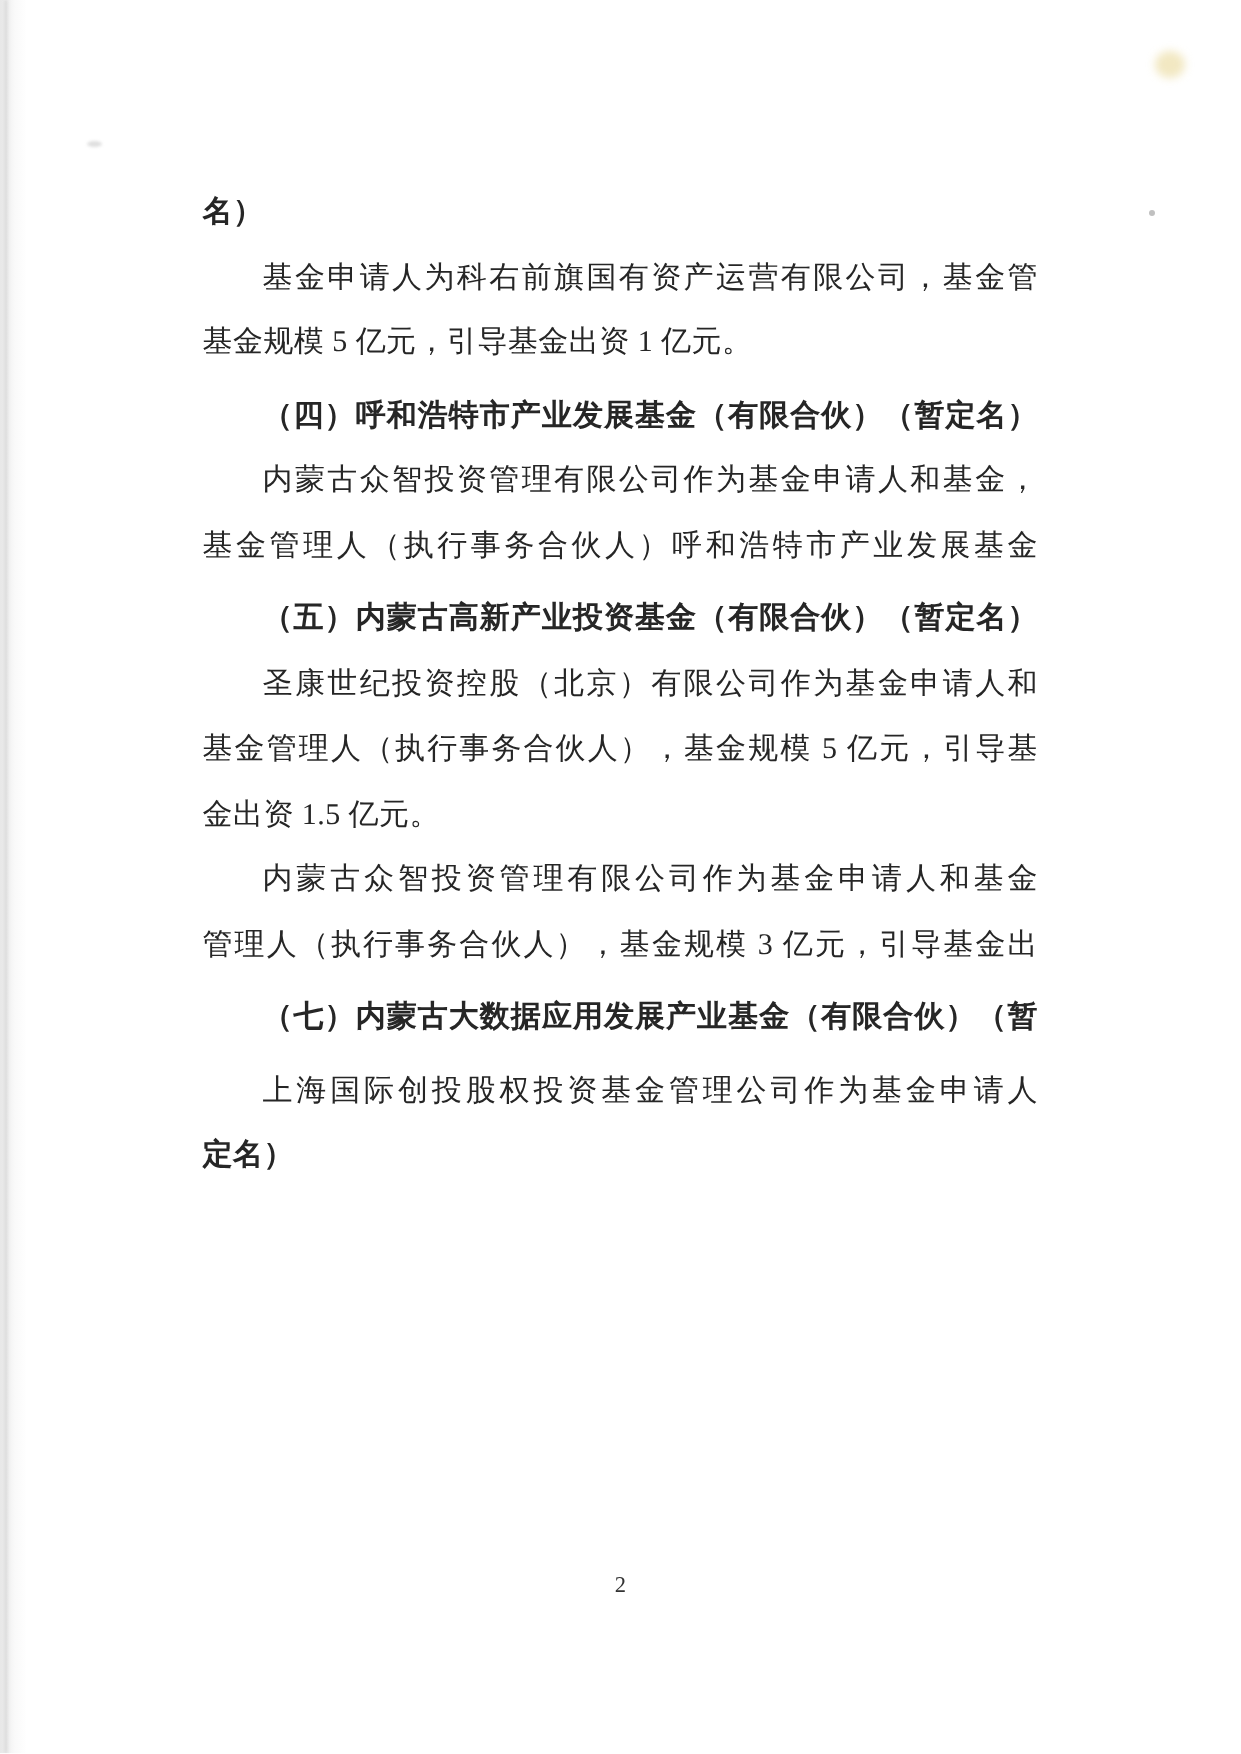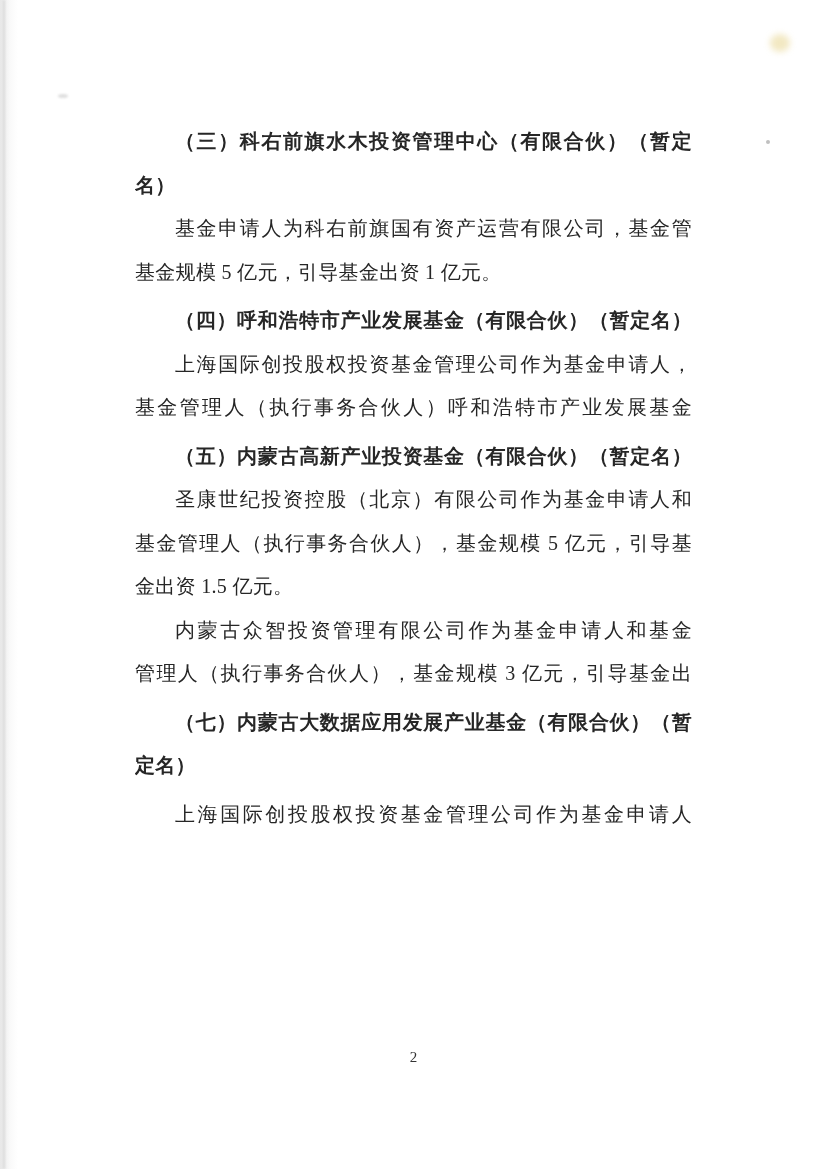--- a/index.html
+++ b/index.html
@@ -107,47 +107,46 @@
 
   <div class="edge-shadow"></div>
   <div class="edge-line"></div>
   <div class="stain-yellow"></div>
   <div class="speck-1"></div>
   <div class="speck-2"></div>
 
   <div class="text-block">
 
     <div>
-      <div class="line heading indent">（三）科右前旗水木投资管理中心（有限合伙）（暂定</div>
       <div class="line heading endline">名）</div>
       <div class="line indent">基金申请人为科右前旗国有资产运营有限公司，基金管</div>
       <div class="line endline">基金规模 5 亿元，引导基金出资 1 亿元。</div>
     </div>
 
     <div>
       <div class="line heading indent sect-gap">（四）呼和浩特市产业发展基金（有限合伙）（暂定名）</div>
-      <div class="line indent">上海国际创投股权投资基金管理公司作为基金申请人，</div>
+      <div class="line indent">内蒙古众智投资管理有限公司作为基金申请人和基金，</div>
       <div class="line">基金管理人（执行事务合伙人）呼和浩特市产业发展基金</div>
     </div>
 
     <div>
       <div class="line heading indent sect-gap">（五）内蒙古高新产业投资基金（有限合伙）（暂定名）</div>
       <div class="line indent">圣康世纪投资控股（北京）有限公司作为基金申请人和</div>
       <div class="line">基金管理人（执行事务合伙人），基金规模 5 亿元，引导基</div>
       <div class="line endline">金出资 1.5 亿元。</div>
     </div>
 
     <div>
       <div class="line indent">内蒙古众智投资管理有限公司作为基金申请人和基金</div>
       <div class="line">管理人（执行事务合伙人），基金规模 3 亿元，引导基金出</div>
     </div>
 
     <div>
       <div class="line heading indent sect-gap">（七）内蒙古大数据应用发展产业基金（有限合伙）（暂</div>
+      <div class="line indent sect-gap">上海国际创投股权投资基金管理公司作为基金申请人</div>
       <div class="line heading endline">定名）</div>
-      <div class="line indent sect-gap">上海国际创投股权投资基金管理公司作为基金申请人</div>
     </div>
 
   </div>
 
   <div class="page-number">2</div>
 
 </div>
 
 </body></html>

